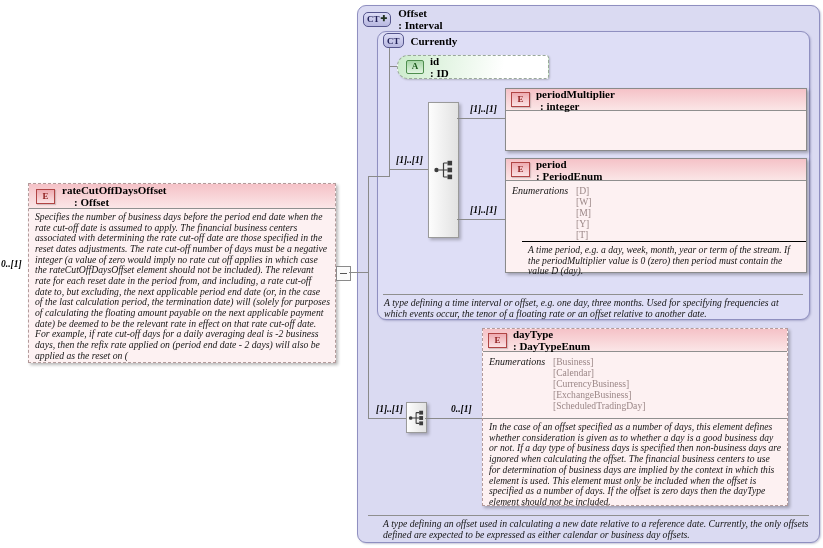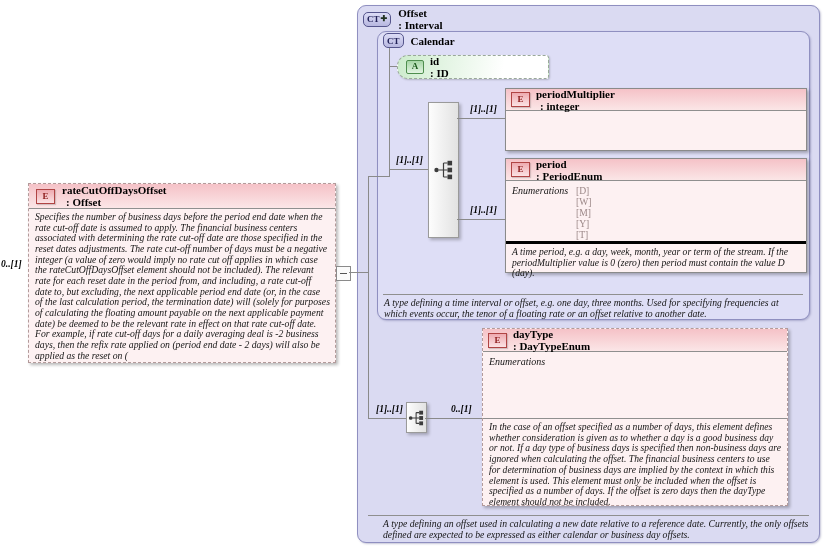--- a/index.html
+++ b/index.html
@@ -65,21 +65,21 @@
       </span>
   </div>
   <div class="divider" style="left:368px;top:515px;width:441px;"></div>
   <div class="tdoc" style="left:371px;top:518px;width:443px;margin-left:12px;">A type defining an offset used in calculating a new date relative to a reference date. Currently, the only offsets defined are expected to be expressed as either calendar or business day offsets.</div>
 
   <div class="ctbox" style="left:377px;top:31px;width:431px;height:287px;background:#dedef6;"></div>
   <div class="ct-header" style="left:383px;top:33px;">
     <span class="ct-badge">
         <span>CT</span>
       </span>
-    <span class="t">Calendar</span>
+    <span class="t">Currently</span>
   </div>
   <div class="divider" style="left:383px;top:294px;width:420px;"></div>
   <div class="tdoc" style="left:384px;top:297px;width:418px;">A type defining a time interval or offset, e.g. one day, three months. Used for specifying frequencies at which events occur, the tenor of a floating rate or an offset relative to another date.</div>
 
   <div class="idbox" style="left:397px;top:55px;width:142px;height:22px;">
     <span class="a-badge">A</span>
     <span class="t">
         <span class="nm nmw">id</span>
         <span>: ID</span>
       </span>
@@ -125,43 +125,50 @@
     <div class="enums" style="height:54px;">
       <span class="enumlab">Enumerations</span>
       <span class="enumcol">
         <div>[D]</div>
         <div>[W]</div>
         <div>[M]</div>
         <div>[Y]</div>
         <div>[T]</div>
       </span>
     </div>
-    <div class="doc" style="border-top:3px solid #000000;">A time period, e.g. a day, week, month, year or term of the stream. If the periodMultiplier value is 0 (zero) then period must contain the value D (day).</div>
+    <div class="doc" style="border-top:1px solid #000000;margin-left:16px;">A time period, e.g. a day, week, month, year or term of the stream. If the periodMultiplier value is 0 (zero) then period must contain the value D (day).</div>
   </div>
 
   <div class="elbox dashedp" style="left:482px;top:328px;width:304px;height:176px;">
     <div class="el-header" style="height:22px;">
       <span class="e-badge">E</span>
       <span class="t">
           <span class="nm" style="min-width:46px;">dayType</span>
           <span>: DayTypeEnum</span>
         </span>
     </div>
     <div class="enums" style="height:60px;">
       <span class="enumlab">Enumerations</span>
+      <span class="enumcol">
+        <div>[Business]</div>
+        <div>[Calendar]</div>
+        <div>[CurrencyBusiness]</div>
+        <div>[ExchangeBusiness]</div>
+        <div>[ScheduledTradingDay]</div>
+      </span>
     </div>
     <div class="doc" style="border-top:1px solid #8f8f8f;">In the case of an offset specified as a number of days, this element defines whether consideration is given as to whether a day is a good business day or not. If a day type of business days is specified then non-business days are ignored when calculating the offset. The financial business centers to use for determination of business days are implied by the context in which this element is used. This element must only be included when the offset is specified as a number of days. If the offset is zero days then the dayType element should not be included.</div>
   </div>
 
   <div class="elbox dashedp" style="left:28px;top:183px;width:306px;height:178px;">
     <div class="el-header" style="height:24px;gap:7px;padding-left:7px;">
       <span class="e-badge">E</span>
       <span class="t">
           <span class="nm">rateCutOffDaysOffset</span>
-          <span style="margin-left:4px;">: Offset</span>
+          <span style="margin-left:12px;">: Offset</span>
         </span>
     </div>
     <div class="doc" style="font-size:9.7px;line-height:1.1;">Specifies the number of business days before the period end date when the rate cut-off date is assumed to apply. The financial business centers associated with determining the rate cut-off date are those specified in the reset dates adjustments. The rate cut-off number of days must be a negative integer (a value of zero would imply no rate cut off applies in which case the rateCutOffDaysOffset element should not be included). The relevant rate for each reset date in the period from, and including, a rate cut-off date to, but excluding, the next applicable period end date (or, in the case of the last calculation period, the termination date) will (solely for purposes of calculating the floating amount payable on the next applicable payment date) be deemed to be the relevant rate in effect on that rate cut-off date. For example, if rate cut-off days for a daily averaging deal is -2 business days, then the refix rate applied on (period end date - 2 days) will also be applied as the reset on (</div>
   </div>
   <div class="card" style="left:1px;top:259px;">0..[1]</div>
 
   <div class="collapse" style="left:336px;top:266px;">
     <span class="minus"></span>
   </div>
 

